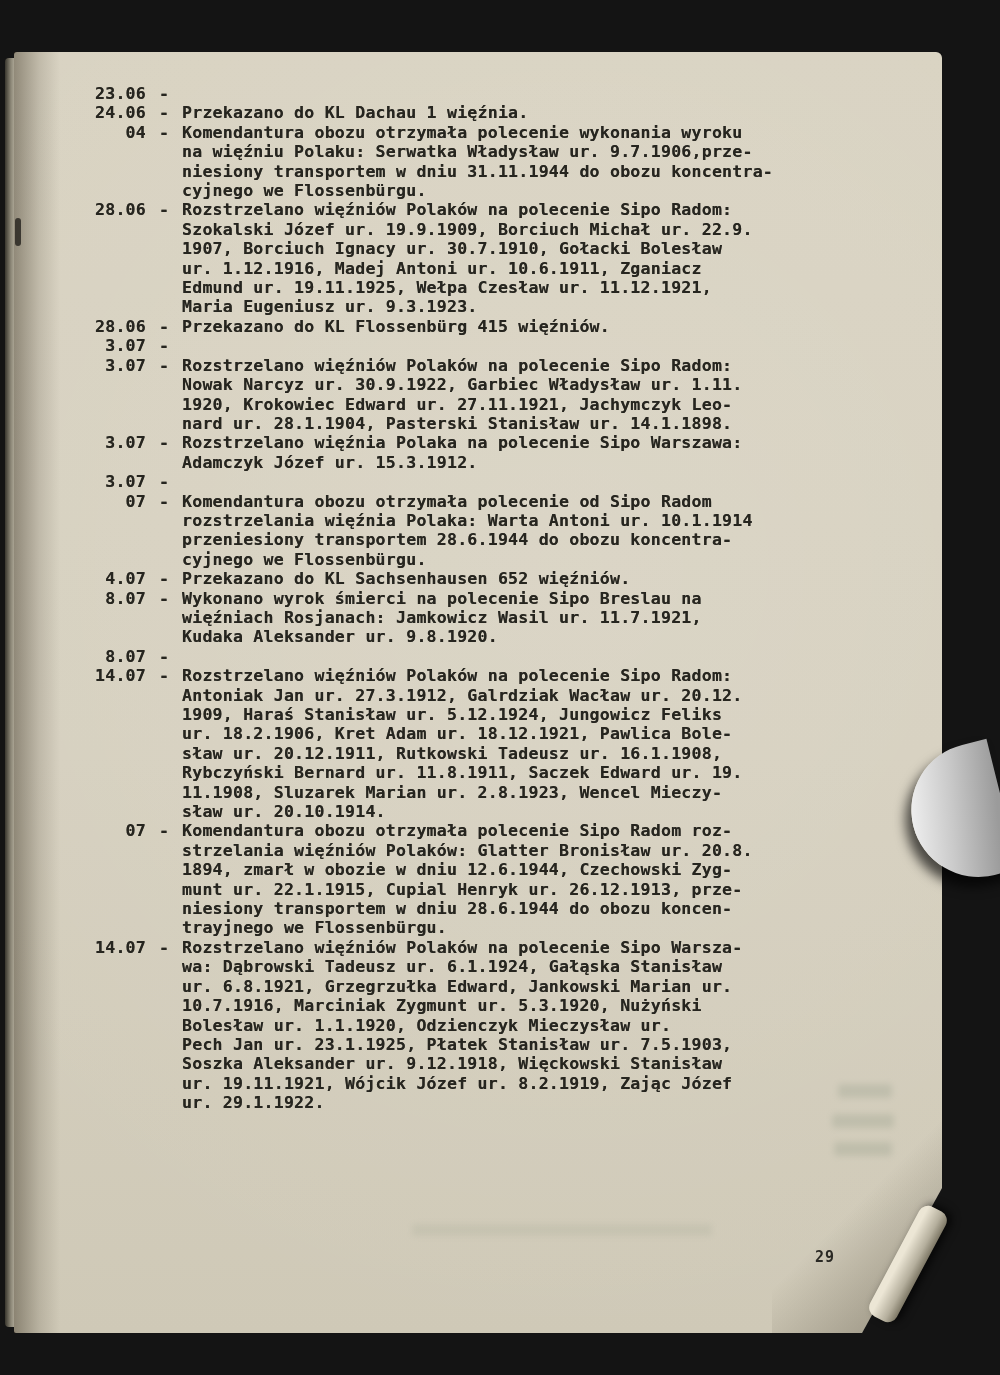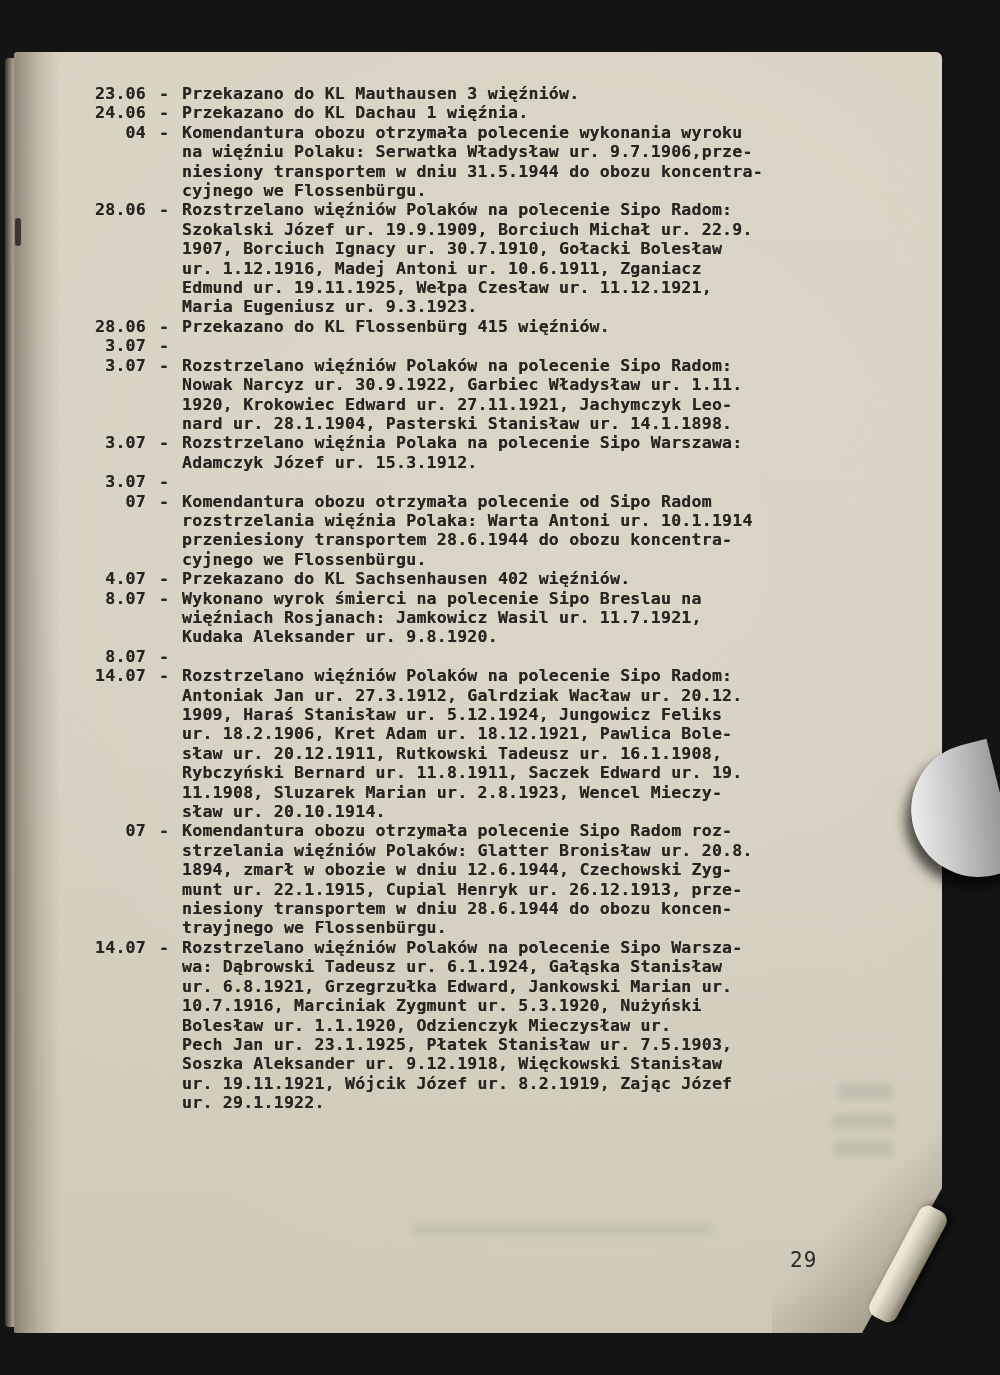--- a/index.html
+++ b/index.html
@@ -38,22 +38,22 @@
     position:absolute;left:60px;top:32px;width:820px;
     font-size:16.6px;line-height:19.4px;font-weight:700;
     color:#26251f;letter-spacing:.2px;
     text-shadow:0 0 .4px rgba(38,37,31,.6);
   }
   .entry{display:flex;align-items:flex-start;}
   .entry .date{flex:0 0 72px;text-align:right;white-space:pre;}
   .entry .sep{flex:0 0 36px;text-align:center;}
   .entry .body{flex:1;white-space:pre-line;}
   .page-number{
-    position:absolute;left:776px;top:1196px;
-    font-size:21px;font-weight:400;color:#2a2924;letter-spacing:1px;
+    position:absolute;left:801px;top:1196px;
+    font-size:15px;font-weight:700;color:#2a2924;letter-spacing:1px;
   }
   .ink-mark{
     position:absolute;left:15px;top:218px;width:6px;height:28px;
     background:#23211c;border-radius:3px;opacity:.8;
   }
   
   .bleed{position:absolute;filter:blur(3px);opacity:.18;background:#6d7f6a;border-radius:3px;}
   .bleed.b1{left:824px;top:1032px;width:54px;height:14px;}
   .bleed.b2{left:818px;top:1062px;width:62px;height:14px;}
   .bleed.b3{left:820px;top:1090px;width:58px;height:14px;}
@@ -82,35 +82,34 @@
   <div class="edge-strip"></div>
 
   <div class="page">
     <div class="spine-shadow"></div>
     <div class="corner-shade"></div>
 
     <div class="content">
   <div class="entry">
     <div class="date">23.06</div>
     <div class="sep">-</div>
-    <div class="body">Przekazano do KL Mauthausen 3 więźniów.</div>
   </div>
 
   <div class="entry">
     <div class="date">24.06</div>
     <div class="sep">-</div>
     <div class="body">Przekazano do KL Dachau 1 więźnia.</div>
   </div>
 
   <div class="entry">
     <div class="date">04</div>
     <div class="sep">-</div>
     <div class="body">Komendantura obozu otrzymała polecenie wykonania wyroku
 na więźniu Polaku: Serwatka Władysław ur. 9.7.1906,prze-
-niesiony transportem w dniu 31.5.1944 do obozu koncentra-
+niesiony transportem w dniu 31.11.1944 do obozu koncentra-
 cyjnego we Flossenbürgu.</div>
   </div>
 
   <div class="entry">
     <div class="date">28.06</div>
     <div class="sep">-</div>
     <div class="body">Rozstrzelano więźniów Polaków na polecenie Sipo Radom:
 Szokalski Józef ur. 19.9.1909, Borciuch Michał ur. 22.9.
 1907, Borciuch Ignacy ur. 30.7.1910, Gołacki Bolesław
 ur. 1.12.1916, Madej Antoni ur. 10.6.1911, Zganiacz
@@ -155,21 +154,21 @@
     <div class="sep">-</div>
     <div class="body">Komendantura obozu otrzymała polecenie od Sipo Radom
 rozstrzelania więźnia Polaka: Warta Antoni ur. 10.1.1914
 przeniesiony transportem 28.6.1944 do obozu koncentra-
 cyjnego we Flossenbürgu.</div>
   </div>
 
   <div class="entry">
     <div class="date">4.07</div>
     <div class="sep">-</div>
-    <div class="body">Przekazano do KL Sachsenhausen 402 więźniów.</div>
+    <div class="body">Przekazano do KL Sachsenhausen 652 więźniów.</div>
   </div>
 
   <div class="entry">
     <div class="date">8.07</div>
     <div class="sep">-</div>
     <div class="body">Wykonano wyrok śmierci na polecenie Sipo Breslau na
 więźniach Rosjanach: Jamkowicz Wasil ur. 11.7.1921,
 Kudaka Aleksander ur. 9.8.1920.</div>
   </div>
 

